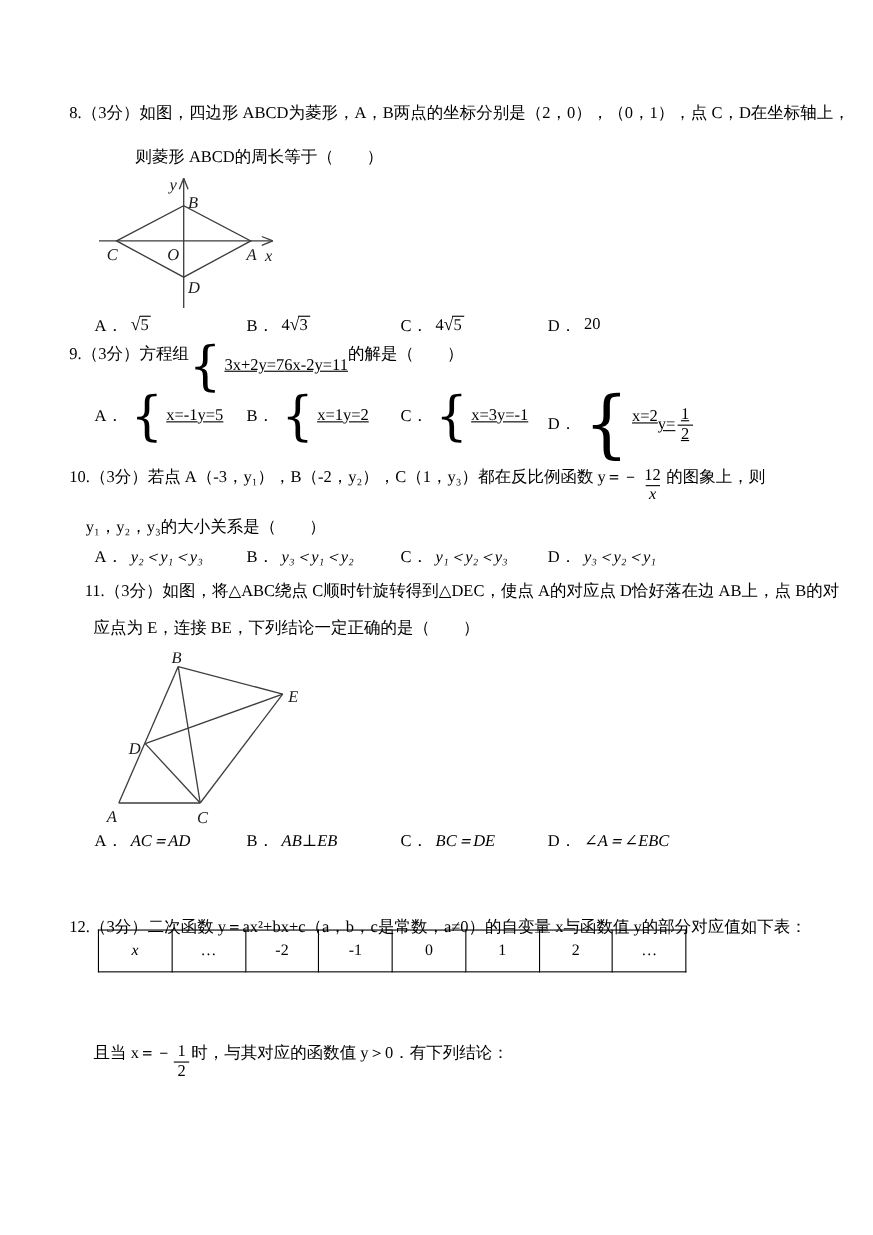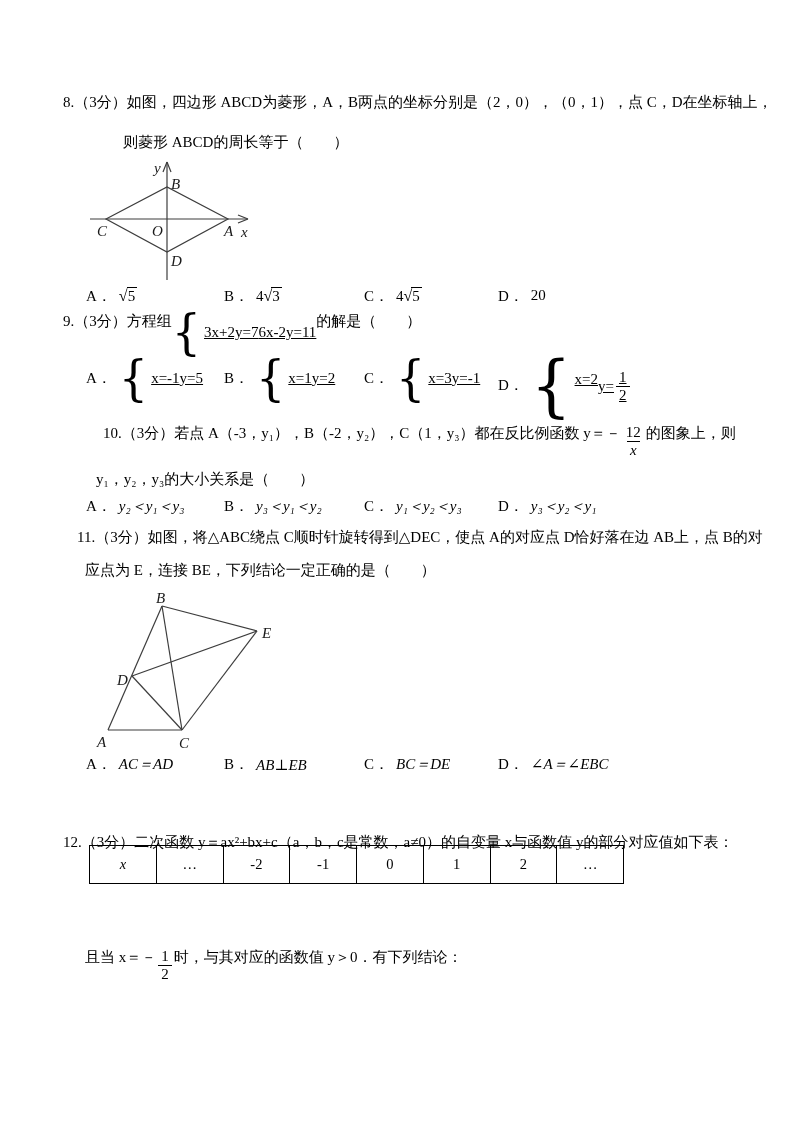--- a/index.html
+++ b/index.html
@@ -150,29 +150,29 @@
             <span class="frac">
               <span class="num">1</span>
               <span class="den">2</span>
             </span>
           </span>
         </span>
       </span>
   </span>
 </div>
 
-<div class="block flexline" style="top:424px;left:63px;height:46px;margin-left:40px;">
+<div class="block flexline" style="top:424px;left:63px;height:46px;">
   <span>10.（3分）若点 A（-3，y₁），B（-2，y₂），C（1，y₃）都在反比例函数 y＝－</span>
   <span class="frac">
       <span class="num">12</span>
       <span class="den it">x</span>
     </span>
   <span>的图象上，则</span>
 </div>
-<div class="block" style="top:470px;left:96px;">y₁，y₂，y₃的大小关系是（　　）</div>
+<div class="block" style="top:470px;left:78px;">y₁，y₂，y₃的大小关系是（　　）</div>
 
 <div class="optrow" style="top:497px;height:24px;">
   <span class="opt pa center">
     <span class="olabel">A．</span>
     <span class="it">y₂＜y₁＜y₃</span>
   </span>
   <span class="opt pb center">
     <span class="olabel">B．</span>
     <span class="it">y₃＜y₁＜y₂</span>
   </span>

